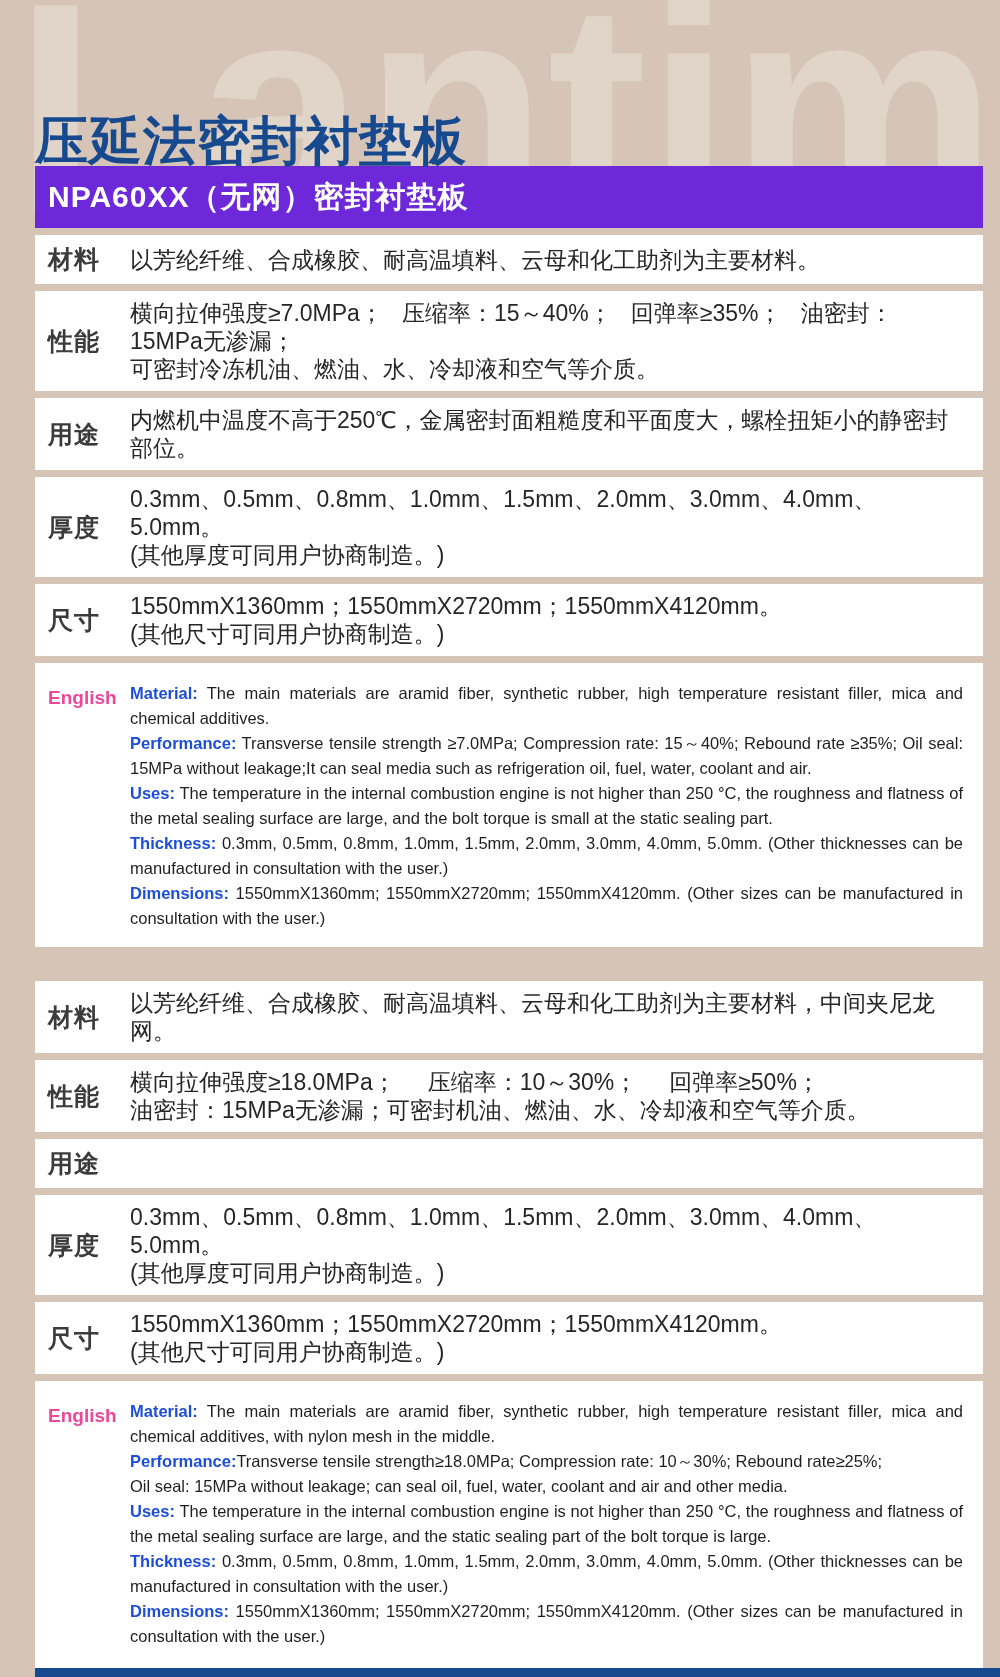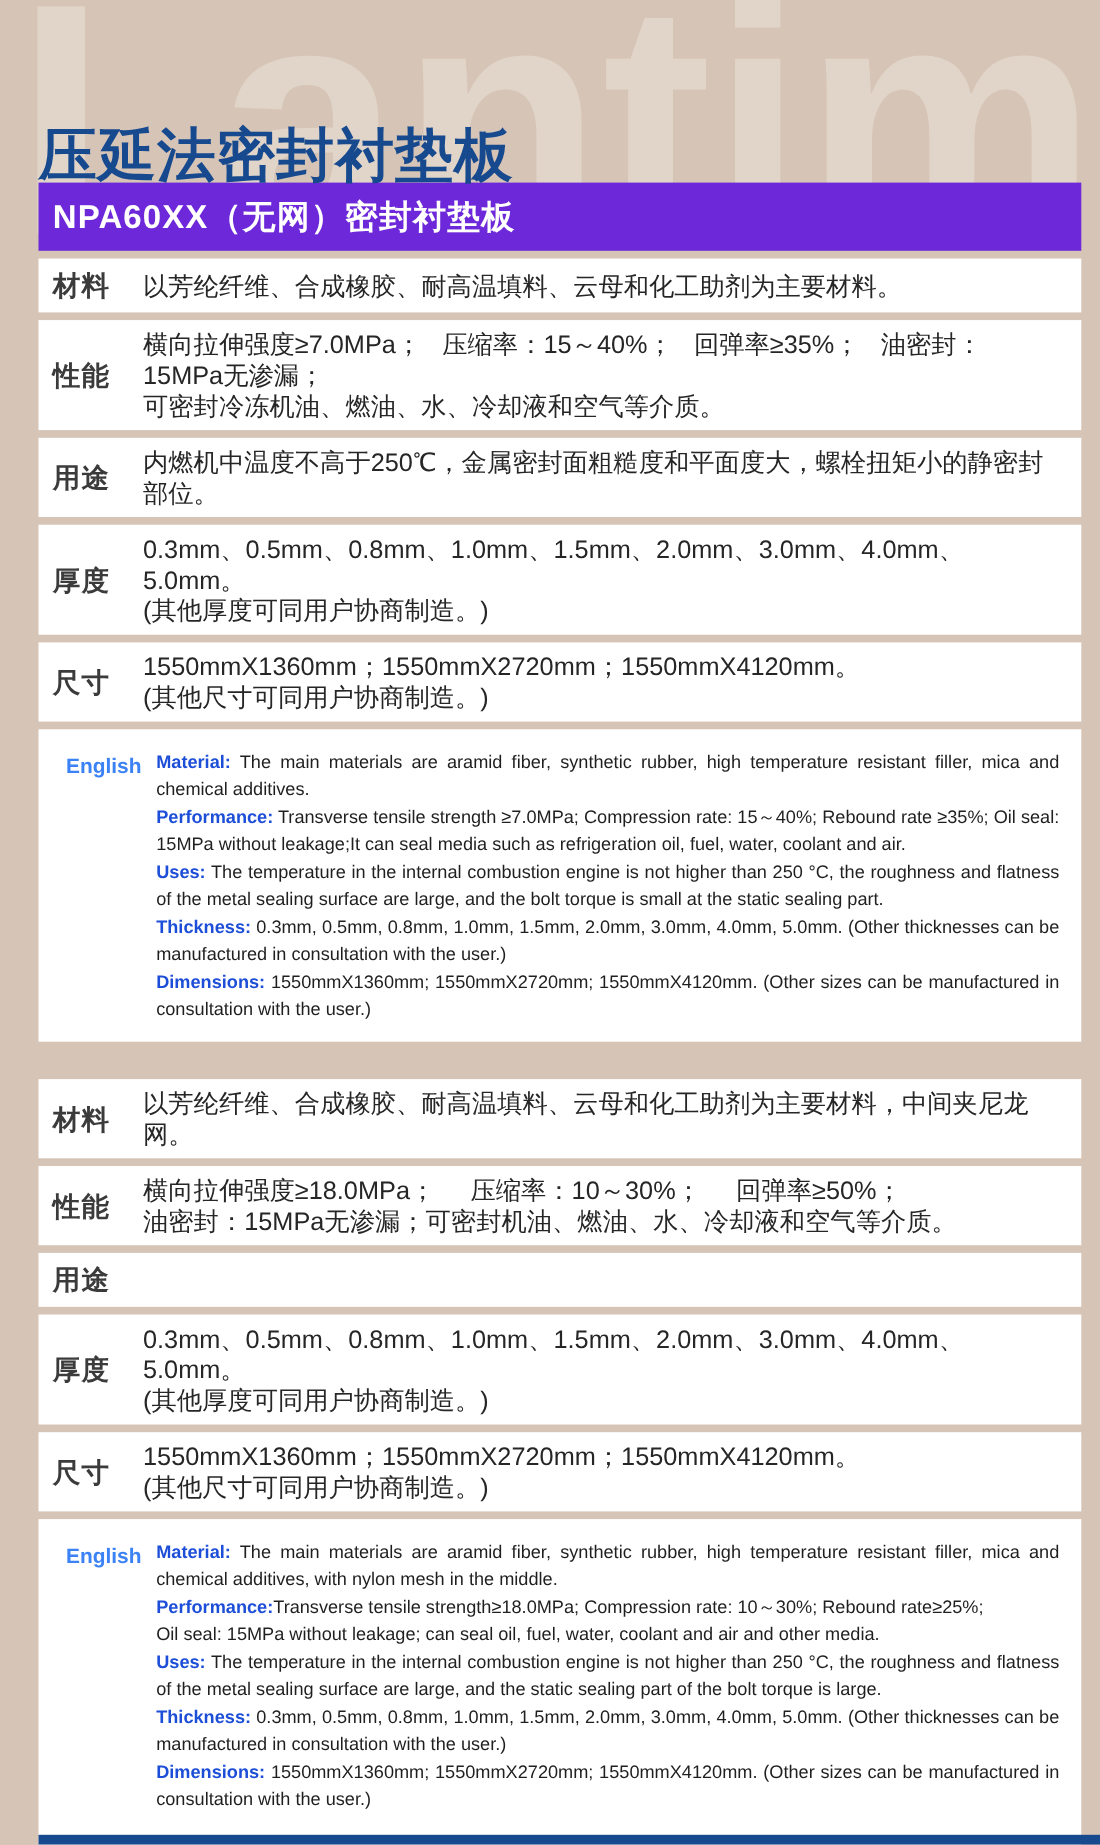--- a/index.html
+++ b/index.html
@@ -43,22 +43,22 @@
     font-size:25px;font-weight:700;color:#3b3b3b;letter-spacing:1px;
   }
   .row-content{
     flex:1;padding-right:24px;
     font-size:23px;color:#262626;line-height:28px;
   }
   .row-content .line{white-space:pre-wrap;}
   .row-english{align-items:flex-start;padding:18px 0 16px;}
   .row-english.pad-extra{padding-bottom:58px;}
   .eng-label{
-    flex:0 0 82px;padding-left:25px;margin-top:6px;
-    font-size:19px;font-weight:700;color:#3b82f6;
+    flex:0 0 82px;padding-left:13px;margin-top:6px;
+    font-size:19px;font-weight:700;color:#ec4899;
   }
   .eng-content{
     flex:1;padding-right:20px;
     font-size:16.5px;color:#1f1f1f;line-height:25px;text-align:justify;
   }
   .eng-item{margin:0;}
   .eng-term{font-weight:700;color:#1d4ed8;}
   .bottom-bar{
     position:absolute;left:35px;right:0;bottom:0;height:9px;
     background:#17498e;z-index:3;

